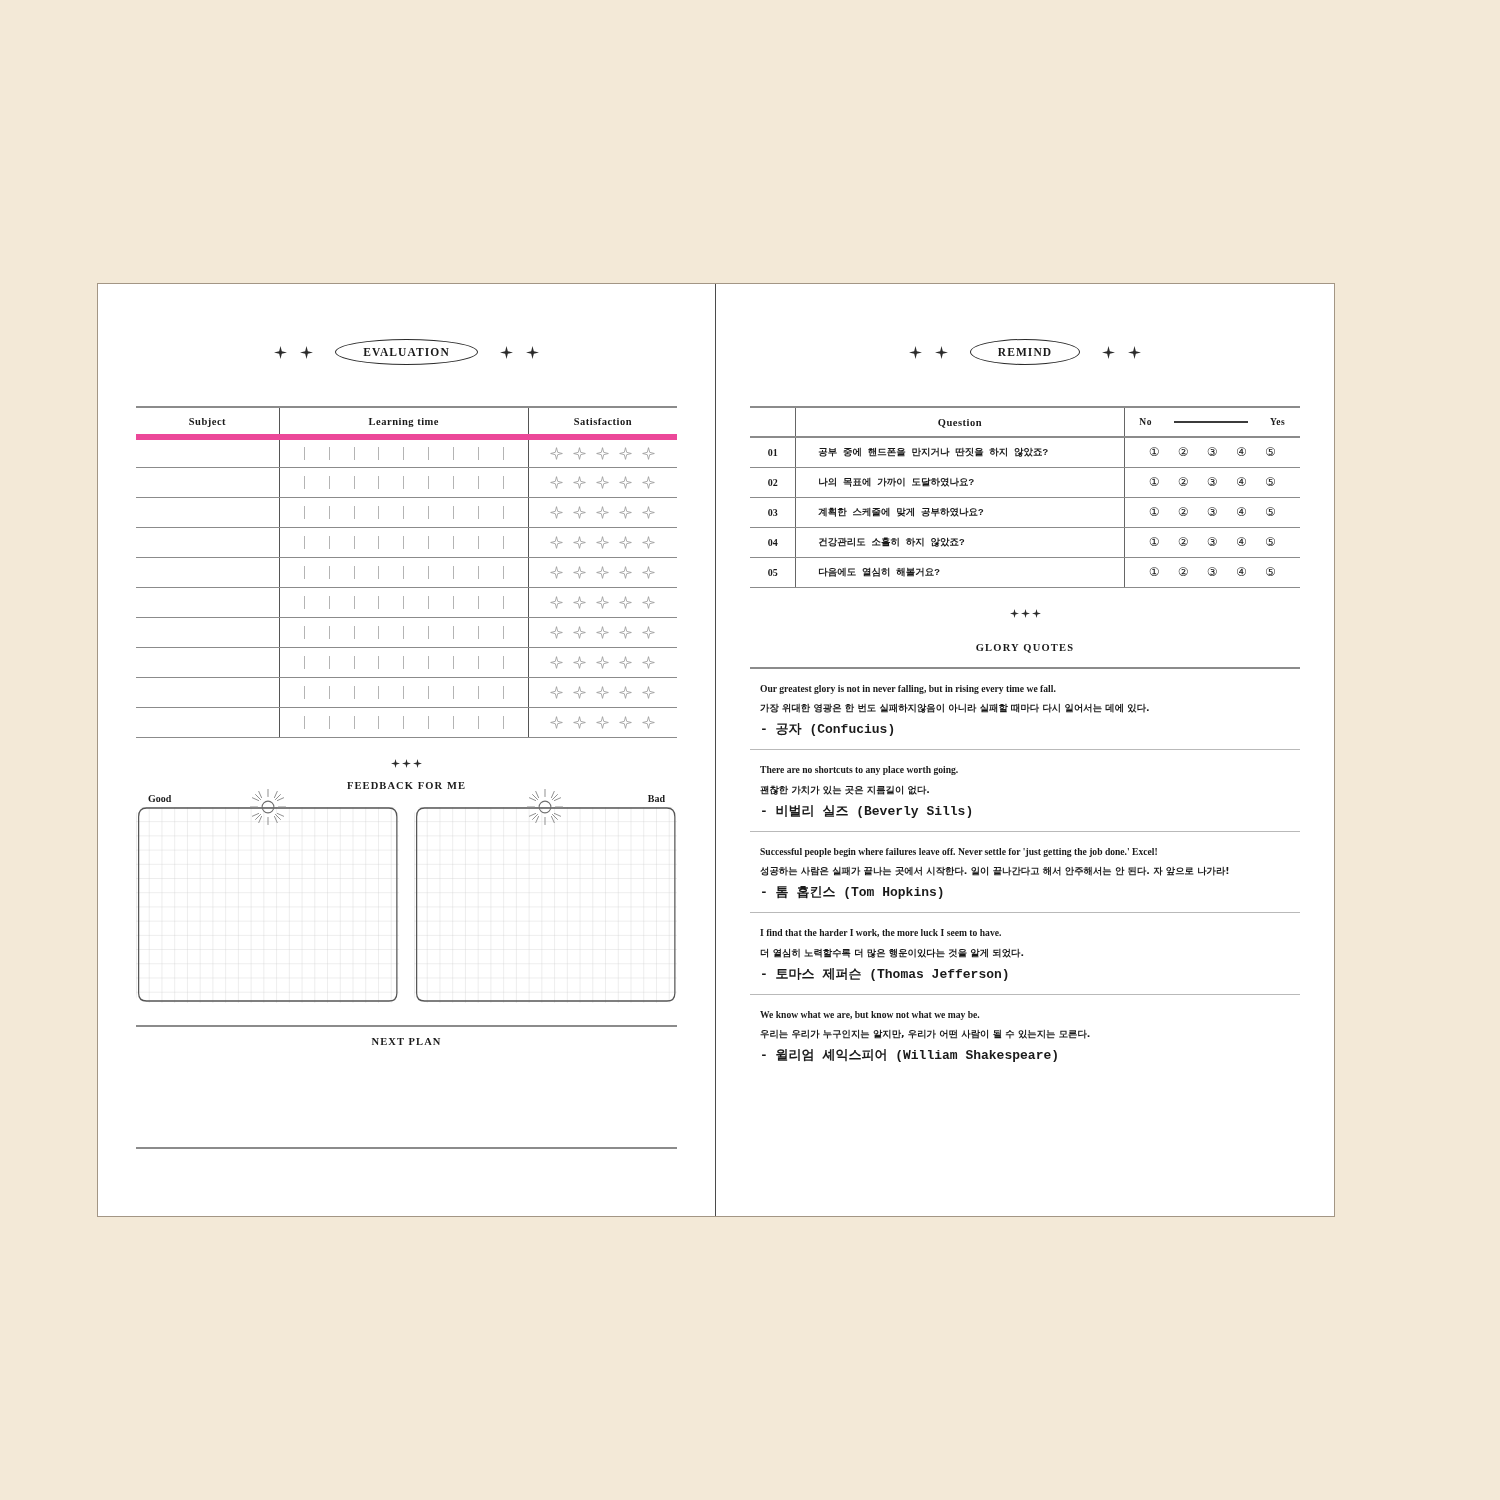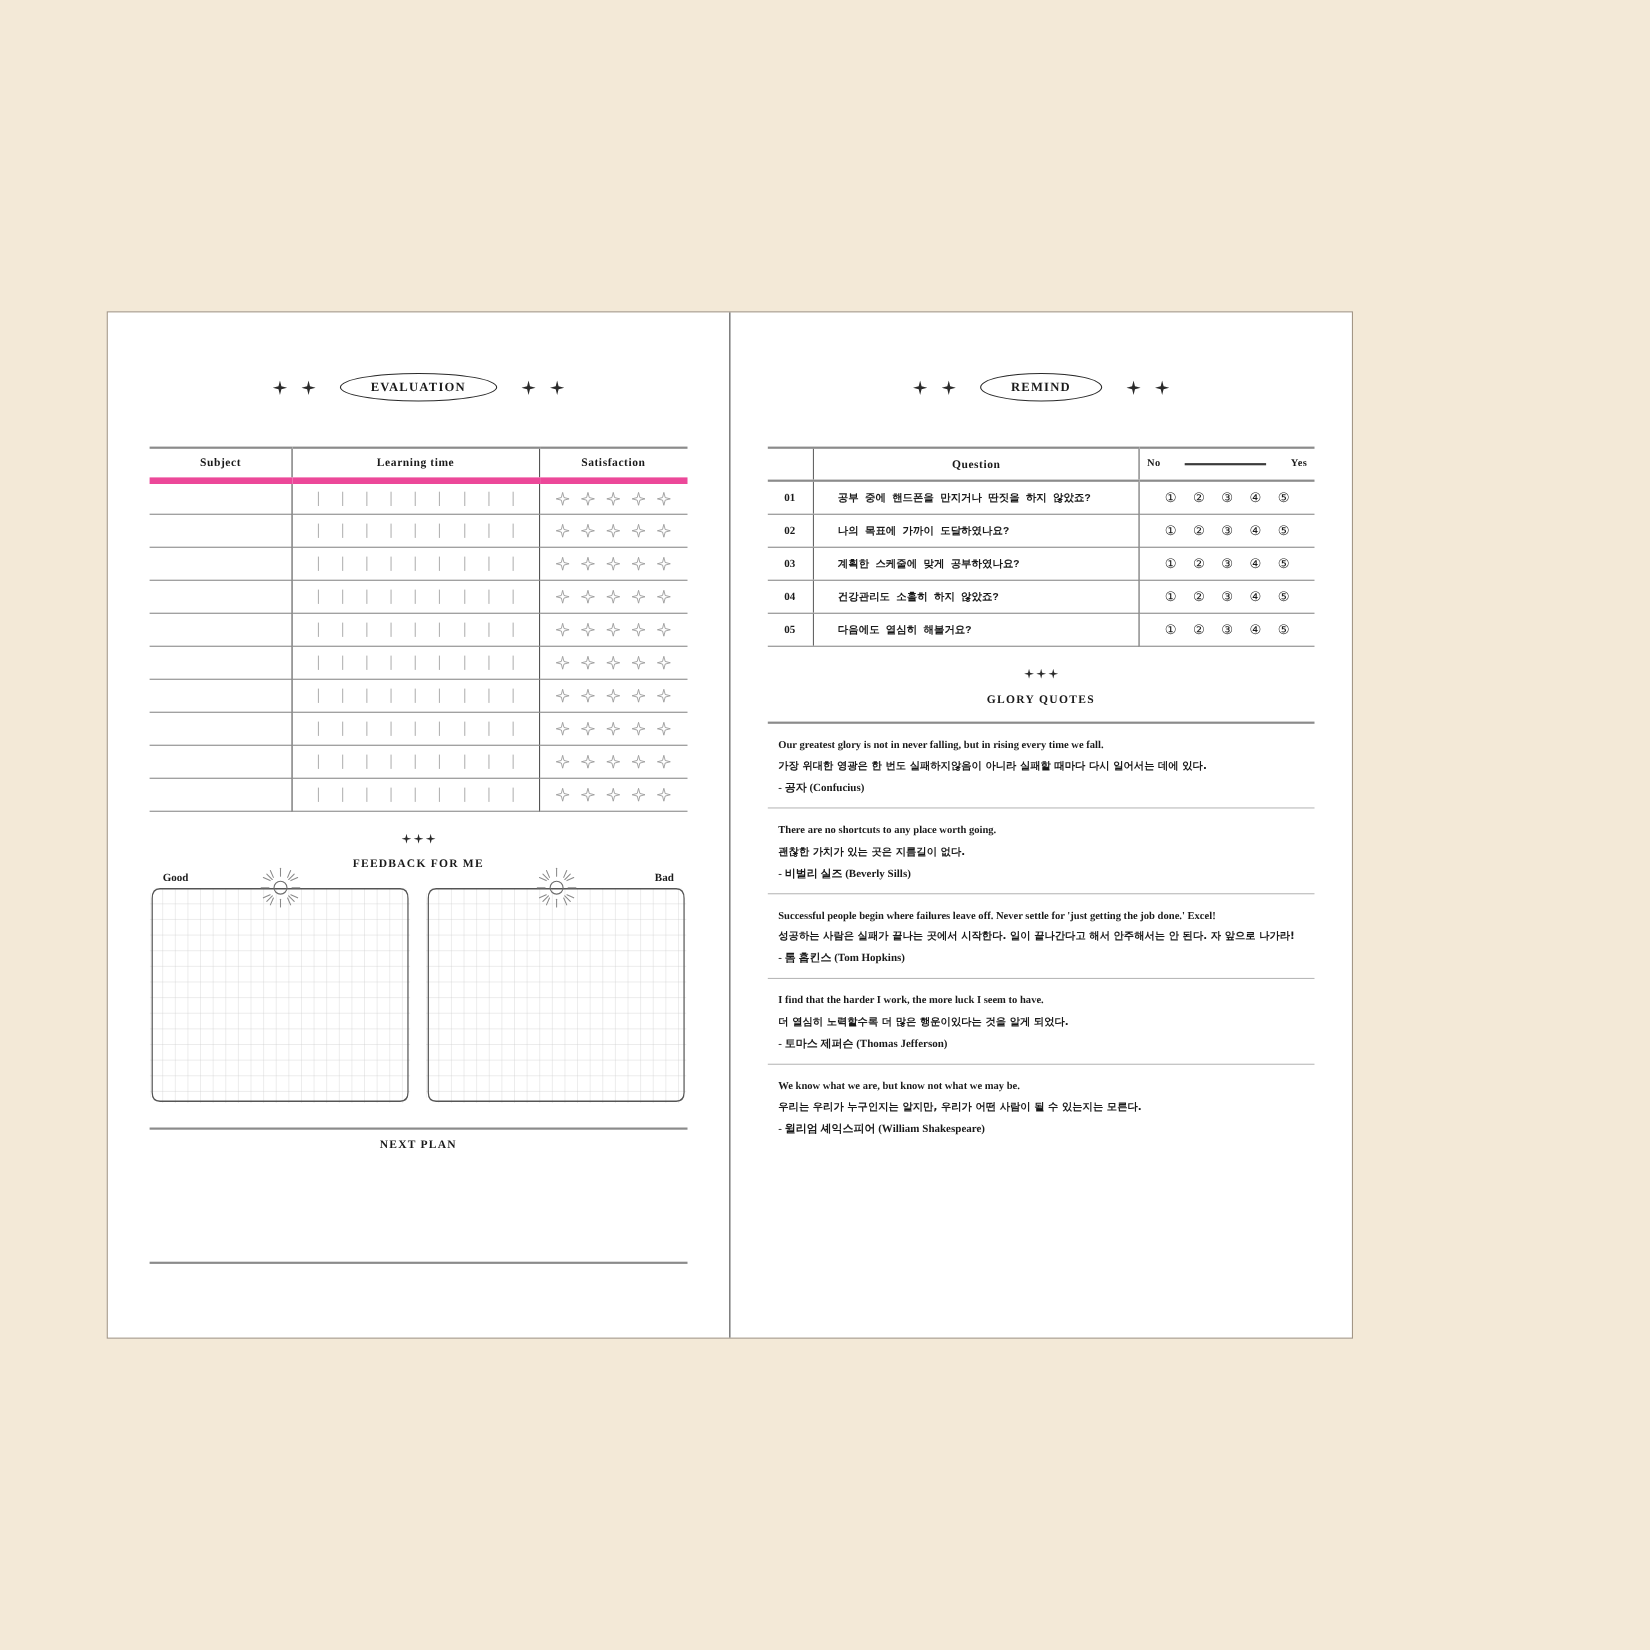--- a/index.html
+++ b/index.html
@@ -11,21 +11,21 @@
     height: 1500px;
     background: #f3e9d7;
     font-family: "Liberation Serif", "DejaVu Serif", serif;
     overflow: hidden;
   }
 
   .spread {
     position: absolute;
     left: 97px;
     top: 283px;
-    width: 1133px;
+    width: 1238px;
     height: 934px;
     background: #ffffff;
     border: 1.5px solid #a39685;
     box-sizing: border-box;
     display: flex;
   }
 
   .page {
     position: relative;
     box-sizing: border-box;
@@ -252,21 +252,21 @@
   }
 
   
   .quotes-wrap { margin: 0 34px; }
   .gq-title {
     text-align: center;
     font-size: 10.5px;
     font-weight: bold;
     letter-spacing: 1.2px;
     color: #1a1a1a;
-    margin-top: 9px;
+    margin-top: 20px;
   }
   .quote-rule { height: 2.2px; background: #8b8b8b; margin-top: 14px; }
   .quote-sep  { height: 1px; background: #b9b9b9; }
   .quote {
     padding: 13px 10px 11px 10px;
   }
   .q-en {
     font-size: 9.6px;
     font-weight: bold;
     color: #1a1a1a;
@@ -275,24 +275,24 @@
   }
   .q-kr {
     font-size: 9.4px;
     font-weight: bold;
     color: #1a1a1a;
     line-height: 1.5;
     margin-bottom: 5px;
     font-family: "DejaVu Sans", "Liberation Sans", sans-serif;
   }
   .q-au {
-    font-size: 10px;
-    font-weight: bold;
-    color: #1a1a1a;
-    font-family: Liberation Serif, serif;
+    font-size: 13px;
+    font-weight: bold;
+    color: #1a1a1a;
+    font-family: Liberation Mono, monospace;
   }
 </style>
 </head>
 <body>
 
 <div class="spread">
 
   <div class="page page-left">
     <div class="page-inner">
 

